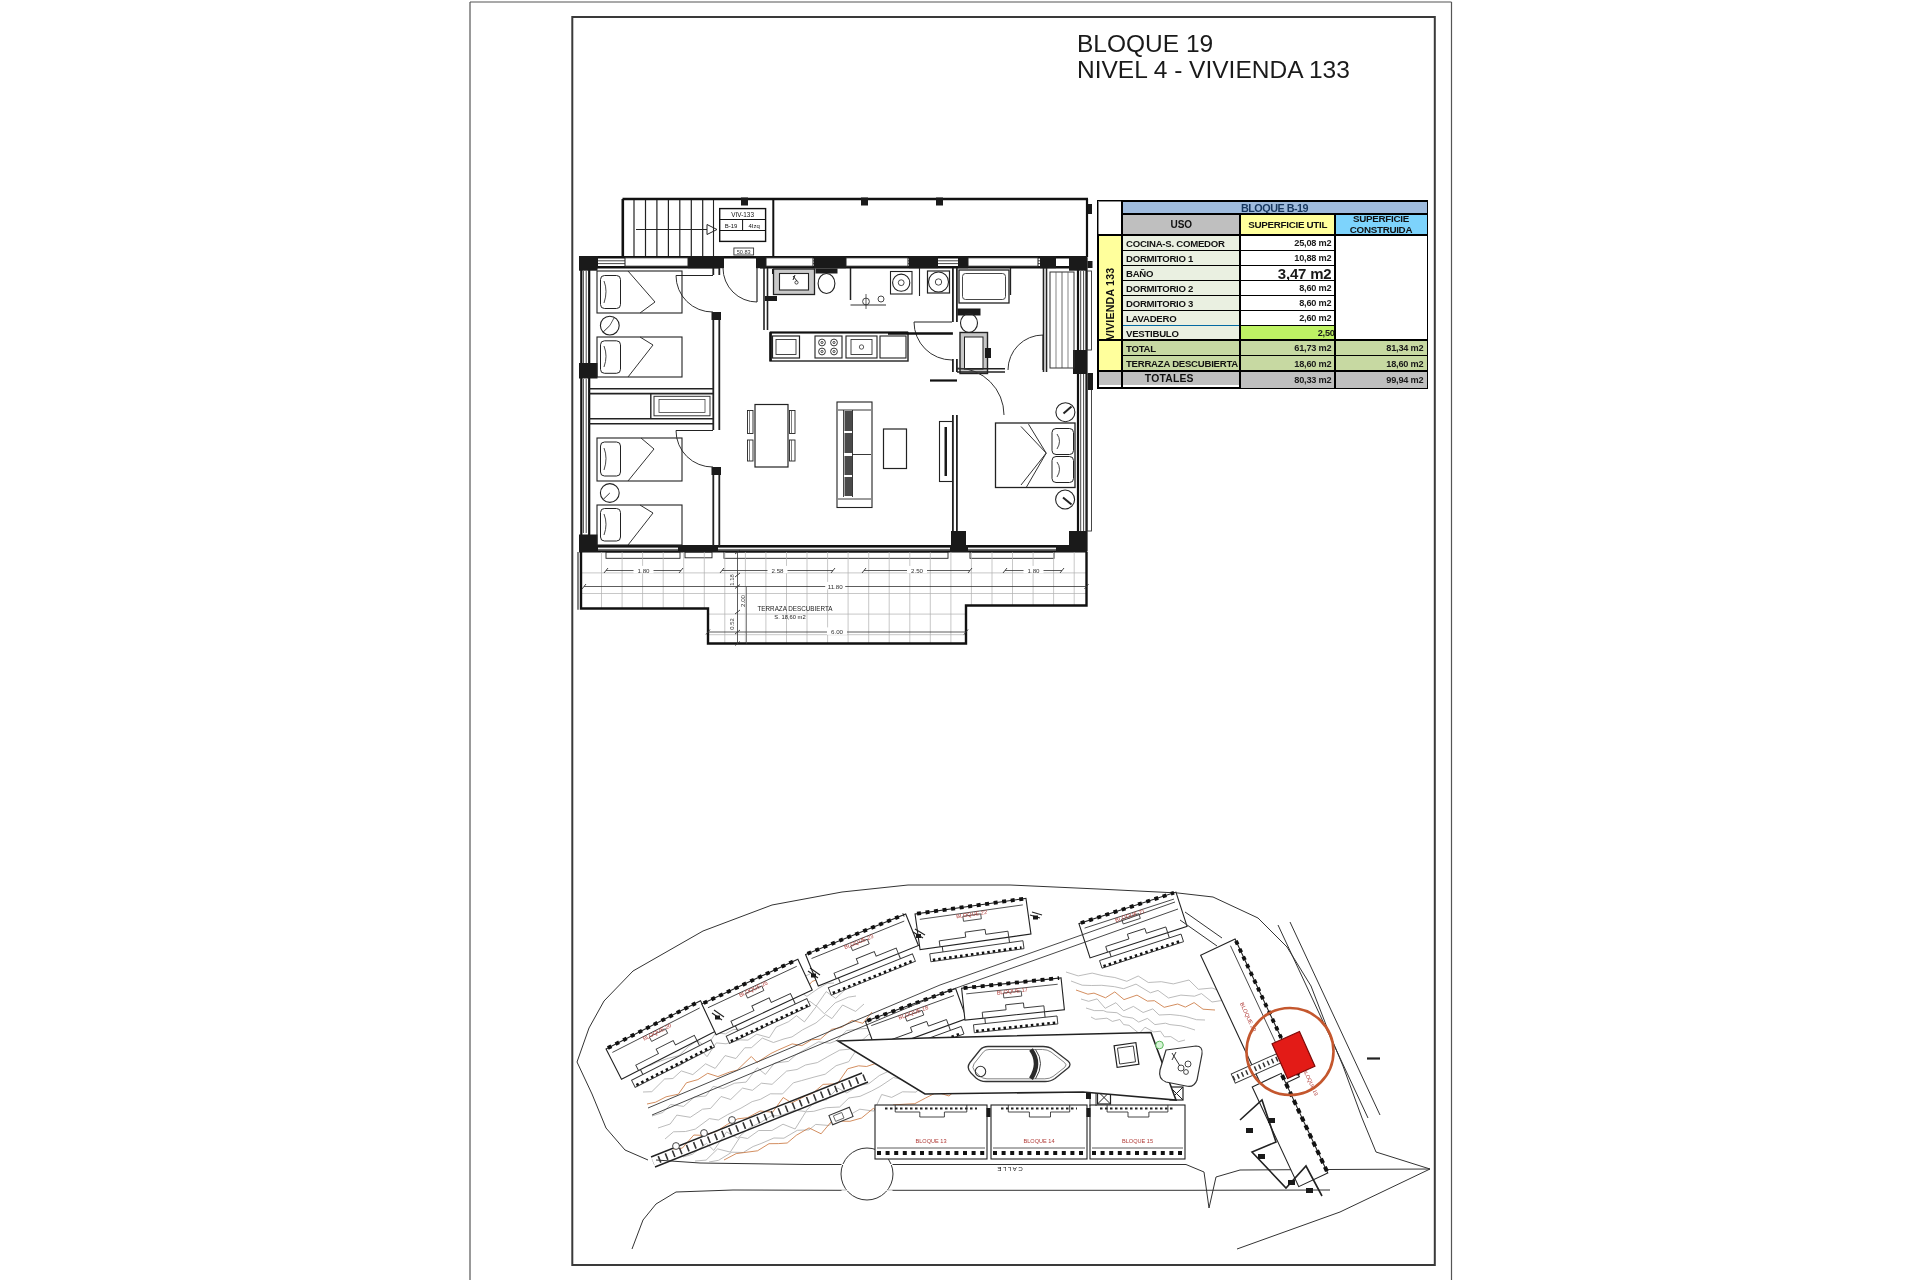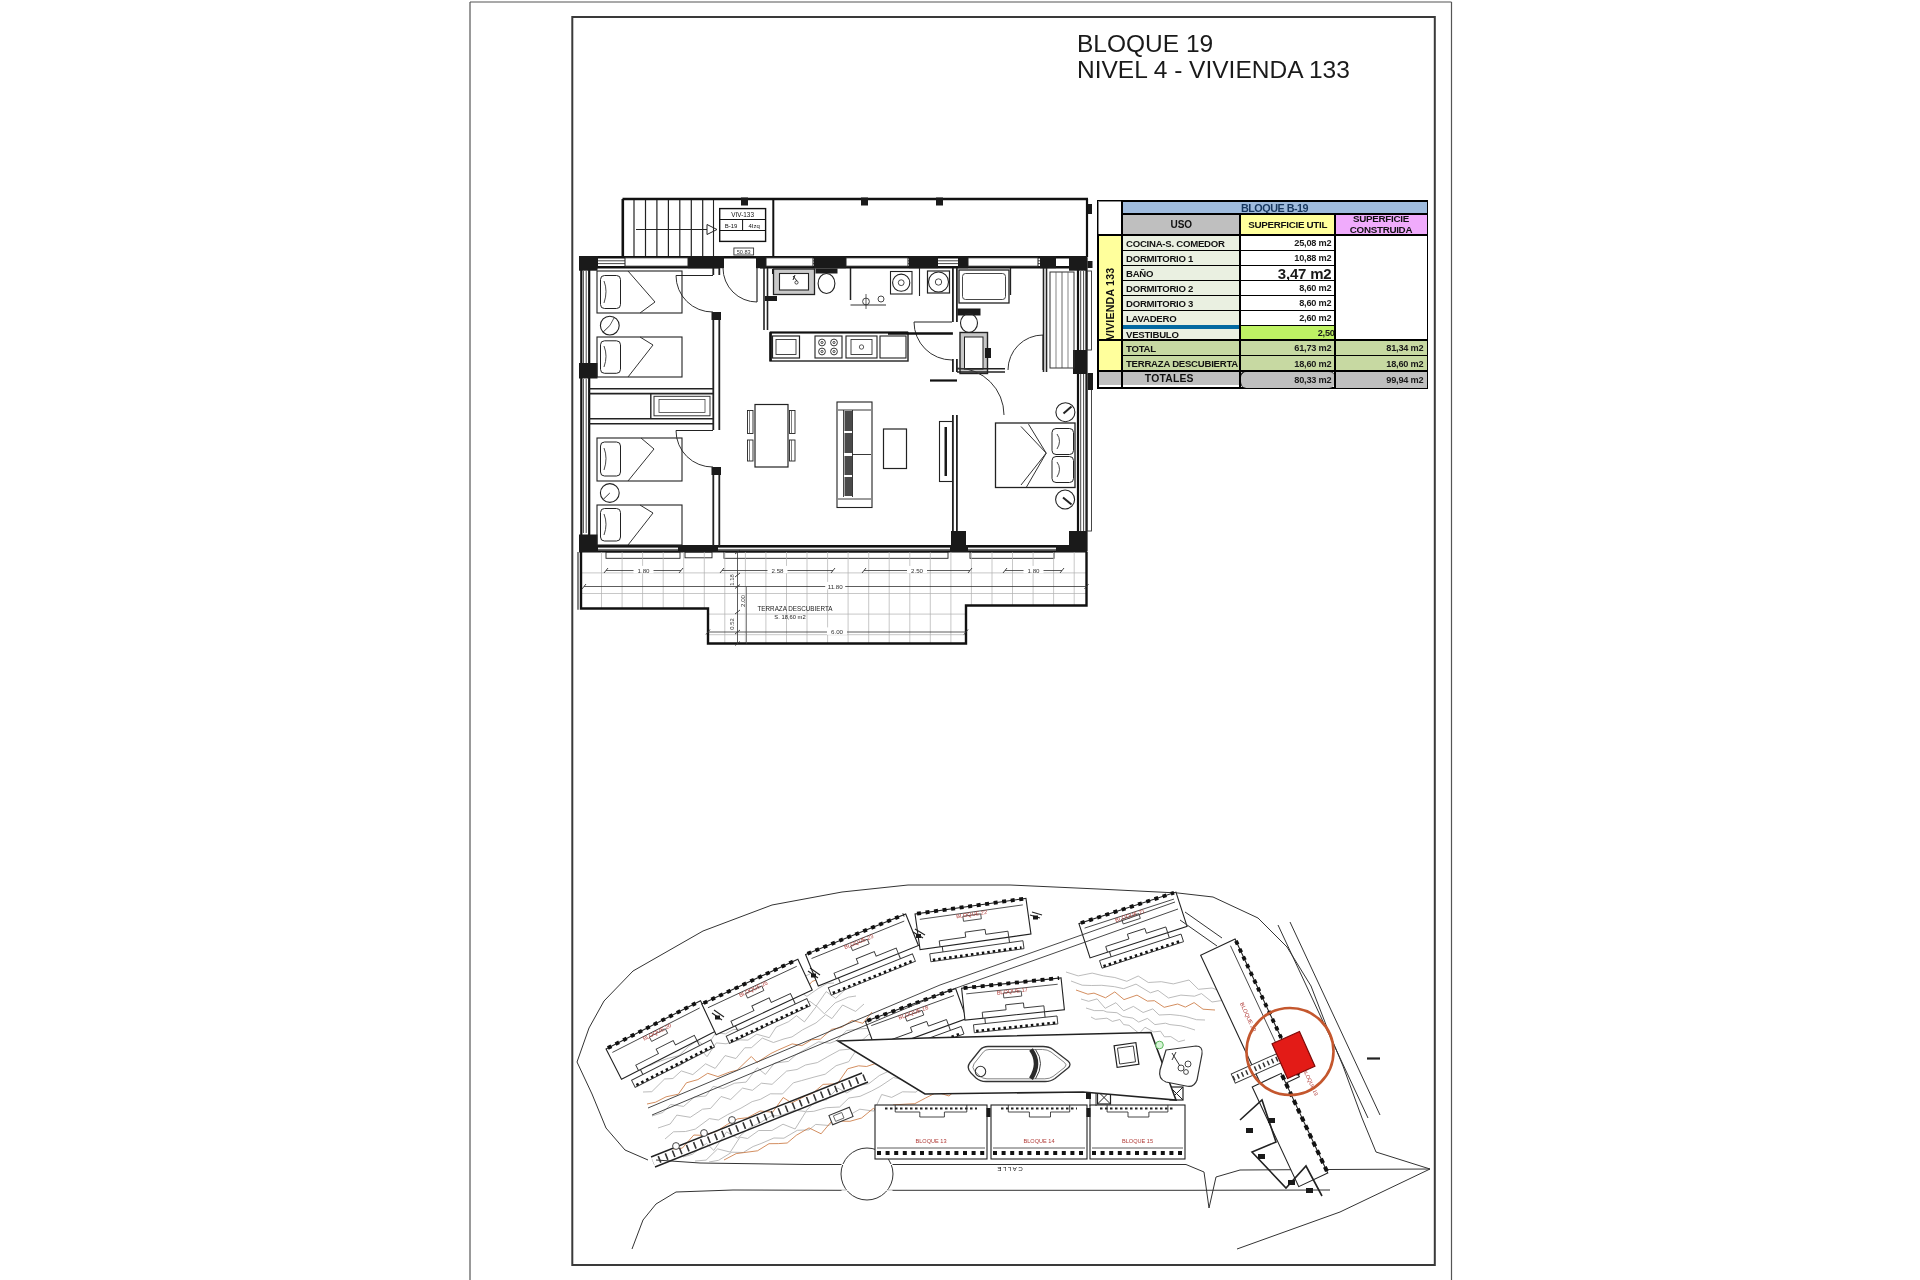--- a/index.html
+++ b/index.html
@@ -546,47 +546,47 @@
 <rect x="1033.0" y="915.5" width="5.0" height="4.0" fill="#1a1a1a"></rect>
 <text x="1010.0" y="1167.0" font-size="6.2" fill="#222" text-anchor="middle" font-weight="normal" transform="rotate(180 1010 1167)" font-family="Liberation Sans, sans-serif">C A L L E</text>
 </g>
 </svg>
 <div style="position:absolute;left:1077px;top:31px;font-size:24.5px;line-height:25.5px;color:#1a1a1a;">BLOQUE 19<br>NIVEL 4 - VIVIENDA 133</div>
 <div style="position:absolute;left:1097.5px;top:201.0px;width:329.0px;height:187.0px;outline:2.5px solid #000;outline-offset:-1px;">
     <div style="position:absolute;left:0px;top:0px;width:24px;height:34.0px;background:#fff;border-left:1px solid #000;border-top:1px solid #000;box-sizing:border-box;border:1px solid #888;"></div>
 <div style="position:absolute;left:24px;top:0px;width:305.0px;height:12.5px;background:#9fbbdd;border-left:1px solid #000;border-top:1px solid #000;box-sizing:border-box;display:flex;align-items:center;justify-content:center;font-weight:bold;font-size:10.8px;color:#17365d;letter-spacing:-0.5px;">BLOQUE B-19</div>
 <div style="position:absolute;left:24px;top:12.5px;width:118.5px;height:21.5px;background:#bfbfbf;border-left:1px solid #000;border-top:1px solid #000;box-sizing:border-box;display:flex;align-items:center;justify-content:center;font-weight:bold;font-size:10px;color:#111;">USO</div>
 <div style="position:absolute;left:142.5px;top:12.5px;width:94.5px;height:21.5px;background:#ffff9c;border-left:1px solid #000;border-top:1px solid #000;box-sizing:border-box;display:flex;align-items:center;justify-content:center;font-weight:bold;font-size:9.8px;color:#111;letter-spacing:-0.3px;">SUPERFICIE UTIL</div>
-<div style="position:absolute;left:237.0px;top:12.5px;width:92.0px;height:21.5px;background:#f0abfc;border-left:1px solid #000;border-top:1px solid #000;box-sizing:border-box;display:flex;align-items:center;justify-content:center;font-weight:bold;font-size:9.8px;color:#111;text-align:center;line-height:10.4px;letter-spacing:-0.3px;">SUPERFICIE<br>CONSTRUIDA</div>
+<div style="position:absolute;left:237.0px;top:12.5px;width:92.0px;height:21.5px;background:#7dd3fc;border-left:1px solid #000;border-top:1px solid #000;box-sizing:border-box;display:flex;align-items:center;justify-content:center;font-weight:bold;font-size:9.8px;color:#111;text-align:center;line-height:10.4px;letter-spacing:-0.3px;">SUPERFICIE<br>CONSTRUIDA</div>
 <div style="position:absolute;left:0px;top:34.0px;width:24px;height:136.4px;background:#ffff9c;border-left:1px solid #000;border-top:1px solid #000;box-sizing:border-box;display:flex;align-items:center;justify-content:center;font-weight:bold;">
       <span style="transform:rotate(-90deg);white-space:nowrap;font-weight:bold;font-size:10.6px;color:#111;letter-spacing:0.2px;">VIVIENDA 133</span>
     </div>
 <div style="position:absolute;left:24px;top:34.0px;width:118.5px;height:15.200000000000003px;background:#eaf0e1;border-left:1px solid #000;border-top:1px solid #000;box-sizing:border-box;display:flex;align-items:center;padding-left:3.5px;font-weight:bold;font-size:9.6px;color:#111;white-space:nowrap;overflow:hidden;letter-spacing:-0.25px;">COCINA-S. COMEDOR</div>
 <div style="position:absolute;left:142.5px;top:34.0px;width:94.5px;height:15.200000000000003px;background:#fff;border-left:1px solid #000;border-top:1px solid #000;box-sizing:border-box;display:flex;align-items:center;justify-content:flex-end;padding-right:3px;font-weight:bold;font-size:9.2px;color:#1a1a1a;white-space:nowrap;letter-spacing:-0.2px;">25,08 m2</div>
 <div style="position:absolute;left:24px;top:49.2px;width:118.5px;height:15.0px;background:#eaf0e1;border-left:1px solid #000;border-top:1px solid #000;box-sizing:border-box;display:flex;align-items:center;padding-left:3.5px;font-weight:bold;font-size:9.6px;color:#111;white-space:nowrap;overflow:hidden;letter-spacing:-0.25px;">DORMITORIO 1</div>
 <div style="position:absolute;left:142.5px;top:49.2px;width:94.5px;height:15.0px;background:#fff;border-left:1px solid #000;border-top:1px solid #000;box-sizing:border-box;display:flex;align-items:center;justify-content:flex-end;padding-right:3px;font-weight:bold;font-size:9.2px;color:#1a1a1a;white-space:nowrap;letter-spacing:-0.2px;">10,88 m2</div>
 <div style="position:absolute;left:24px;top:64.2px;width:118.5px;height:15.0px;background:#eaf0e1;border-left:1px solid #000;border-top:1px solid #000;box-sizing:border-box;display:flex;align-items:center;padding-left:3.5px;font-weight:bold;font-size:9.6px;color:#111;white-space:nowrap;overflow:hidden;letter-spacing:-0.25px;">BAÑO</div>
 <div style="position:absolute;left:142.5px;top:64.2px;width:94.5px;height:15.0px;background:#fff;border-left:1px solid #000;border-top:1px solid #000;box-sizing:border-box;display:flex;align-items:center;justify-content:flex-end;padding-right:3px;font-weight:bold;font-size:15px;color:#1a1a1a;white-space:nowrap;letter-spacing:-0.2px;">3,47 m2</div>
 <div style="position:absolute;left:24px;top:79.2px;width:118.5px;height:15.0px;background:#eaf0e1;border-left:1px solid #000;border-top:1px solid #000;box-sizing:border-box;display:flex;align-items:center;padding-left:3.5px;font-weight:bold;font-size:9.6px;color:#111;white-space:nowrap;overflow:hidden;letter-spacing:-0.25px;">DORMITORIO 2</div>
 <div style="position:absolute;left:142.5px;top:79.2px;width:94.5px;height:15.0px;background:#fff;border-left:1px solid #000;border-top:1px solid #000;box-sizing:border-box;display:flex;align-items:center;justify-content:flex-end;padding-right:3px;font-weight:bold;font-size:9.2px;color:#1a1a1a;white-space:nowrap;letter-spacing:-0.2px;">8,60 m2</div>
 <div style="position:absolute;left:24px;top:94.2px;width:118.5px;height:15.099999999999994px;background:#eaf0e1;border-left:1px solid #000;border-top:1px solid #000;box-sizing:border-box;display:flex;align-items:center;padding-left:3.5px;font-weight:bold;font-size:9.6px;color:#111;white-space:nowrap;overflow:hidden;letter-spacing:-0.25px;">DORMITORIO 3</div>
 <div style="position:absolute;left:142.5px;top:94.2px;width:94.5px;height:15.099999999999994px;background:#fff;border-left:1px solid #000;border-top:1px solid #000;box-sizing:border-box;display:flex;align-items:center;justify-content:flex-end;padding-right:3px;font-weight:bold;font-size:9.2px;color:#1a1a1a;white-space:nowrap;letter-spacing:-0.2px;">8,60 m2</div>
 <div style="position:absolute;left:24px;top:109.3px;width:118.5px;height:15.100000000000009px;background:#eaf0e1;border-left:1px solid #000;border-top:1px solid #000;box-sizing:border-box;display:flex;align-items:center;padding-left:3.5px;font-weight:bold;font-size:9.6px;color:#111;white-space:nowrap;overflow:hidden;letter-spacing:-0.25px;">LAVADERO</div>
 <div style="position:absolute;left:142.5px;top:109.3px;width:94.5px;height:15.100000000000009px;background:#fff;border-left:1px solid #000;border-top:1px solid #000;box-sizing:border-box;display:flex;align-items:center;justify-content:flex-end;padding-right:3px;font-weight:bold;font-size:9.2px;color:#1a1a1a;white-space:nowrap;letter-spacing:-0.2px;">2,60 m2</div>
-<div style="position:absolute;left:24px;top:124.4px;width:118.5px;height:14.599999999999994px;background:#eaf0e1;border-left:1px solid #000;border-top:4px solid #0369a1;box-sizing:border-box;display:flex;align-items:center;padding-left:3.5px;font-weight:bold;font-size:9.6px;color:#111;white-space:nowrap;overflow:hidden;letter-spacing:-0.25px;">VESTIBULO</div>
+<div style="position:absolute;left:24px;top:124.4px;width:118.5px;height:14.599999999999994px;background:#eaf0e1;border-left:1px solid #000;border-top:1px solid #0369a1;box-sizing:border-box;display:flex;align-items:center;padding-left:3.5px;font-weight:bold;font-size:9.6px;color:#111;white-space:nowrap;overflow:hidden;letter-spacing:-0.25px;">VESTIBULO</div>
 <div style="position:absolute;left:142.5px;top:124.4px;width:113px;height:14.599999999999994px;background:#bef264;border-left:1px solid #000;border-top:1px solid #000;box-sizing:border-box;display:flex;align-items:center;justify-content:flex-end;padding-right:3px;font-weight:bold;font-size:9.2px;color:#1a1a1a;white-space:nowrap;letter-spacing:-0.2px;">2,50 m2</div>
 <div style="position:absolute;left:237.0px;top:34.0px;width:92.0px;height:105.0px;background:#fff;border-left:1px solid #000;border-top:1px solid #000;box-sizing:border-box;"></div>
 <div style="position:absolute;left:24px;top:139.0px;width:118.5px;height:15.199999999999989px;background:#c7d9a2;border-left:1px solid #000;border-top:1px solid #000;box-sizing:border-box;display:flex;align-items:center;padding-left:3.5px;font-weight:bold;font-size:9.6px;color:#111;white-space:nowrap;overflow:hidden;letter-spacing:-0.25px;">TOTAL</div>
 <div style="position:absolute;left:142.5px;top:139.0px;width:94.5px;height:15.199999999999989px;background:#c7d9a2;border-left:1px solid #000;border-top:1px solid #000;box-sizing:border-box;display:flex;align-items:center;justify-content:flex-end;padding-right:3px;font-weight:bold;font-size:9.2px;color:#1a1a1a;white-space:nowrap;letter-spacing:-0.2px;">61,73 m2</div>
 <div style="position:absolute;left:237.0px;top:139.0px;width:92.0px;height:15.199999999999989px;background:#c7d9a2;border-left:1px solid #000;border-top:1px solid #000;box-sizing:border-box;display:flex;align-items:center;justify-content:flex-end;padding-right:3px;font-weight:bold;font-size:9.2px;color:#1a1a1a;white-space:nowrap;letter-spacing:-0.2px;padding-left:36px;">81,34 m2</div>
 <div style="position:absolute;left:24px;top:154.2px;width:118.5px;height:16.200000000000017px;background:#c7d9a2;border-left:1px solid #000;border-top:1px solid #000;box-sizing:border-box;display:flex;align-items:center;padding-left:3.5px;font-weight:bold;font-size:9.6px;color:#111;white-space:nowrap;overflow:hidden;letter-spacing:-0.25px;">TERRAZA DESCUBIERTA</div>
 <div style="position:absolute;left:142.5px;top:154.2px;width:94.5px;height:16.200000000000017px;background:#c7d9a2;border-left:1px solid #000;border-top:1px solid #000;box-sizing:border-box;display:flex;align-items:center;justify-content:flex-end;padding-right:3px;font-weight:bold;font-size:9.2px;color:#1a1a1a;white-space:nowrap;letter-spacing:-0.2px;">18,60 m2</div>
 <div style="position:absolute;left:237.0px;top:154.2px;width:92.0px;height:16.200000000000017px;background:#c7d9a2;border-left:1px solid #000;border-top:1px solid #000;box-sizing:border-box;display:flex;align-items:center;justify-content:flex-end;padding-right:3px;font-weight:bold;font-size:9.2px;color:#1a1a1a;white-space:nowrap;letter-spacing:-0.2px;">18,60 m2</div>
 <div style="position:absolute;left:0px;top:170.4px;width:142.5px;height:14px;background:#bfbfbf;border-left:1px solid #000;border-top:1px solid #000;box-sizing:border-box;display:flex;align-items:center;justify-content:center;font-weight:bold;font-size:10.4px;color:#111;letter-spacing:0.2px;">TOTALES</div>
-<div style="position:absolute;left:142.5px;top:170.4px;width:94.5px;height:16.599999999999994px;background:#bfbfbf;border-left:1px solid #000;border-top:1px solid #000;box-sizing:border-box;display:flex;align-items:center;justify-content:flex-end;padding-right:3px;font-weight:bold;font-size:9.2px;color:#1a1a1a;white-space:nowrap;letter-spacing:-0.2px;border-radius:6px;">80,33 m2</div>
+<div style="position:absolute;left:142.5px;top:170.4px;width:94.5px;height:16.599999999999994px;background:#bfbfbf;border-left:1px solid #000;border-top:1px solid #000;box-sizing:border-box;display:flex;align-items:center;justify-content:flex-end;padding-right:3px;font-weight:bold;font-size:9.2px;color:#1a1a1a;white-space:nowrap;letter-spacing:-0.2px;">80,33 m2</div>
 <div style="position:absolute;left:237.0px;top:170.4px;width:92.0px;height:16.599999999999994px;background:#bfbfbf;border-left:1px solid #000;border-top:1px solid #000;box-sizing:border-box;display:flex;align-items:center;justify-content:flex-end;padding-right:3px;font-weight:bold;font-size:9.2px;color:#1a1a1a;white-space:nowrap;letter-spacing:-0.2px;">99,94 m2</div>
 <div style="position:absolute;left:23px;top:0px;width:2px;height:187.0px;background:#000;"></div>
 <div style="position:absolute;left:141.5px;top:12.5px;width:2px;height:174.5px;background:#000;"></div>
 <div style="position:absolute;left:236.0px;top:12.5px;width:2px;height:174.5px;background:#000;"></div>
 <div style="position:absolute;left:0px;top:33.0px;width:329.0px;height:2px;background:#000;"></div>
 <div style="position:absolute;left:0px;top:138.0px;width:329.0px;height:2px;background:#000;"></div>
 <div style="position:absolute;left:0px;top:169.4px;width:329.0px;height:2px;background:#000;"></div>
 <div style="position:absolute;left:24px;top:11.5px;width:305.0px;height:2px;background:#000;"></div>
   </div>
 </body></html>

